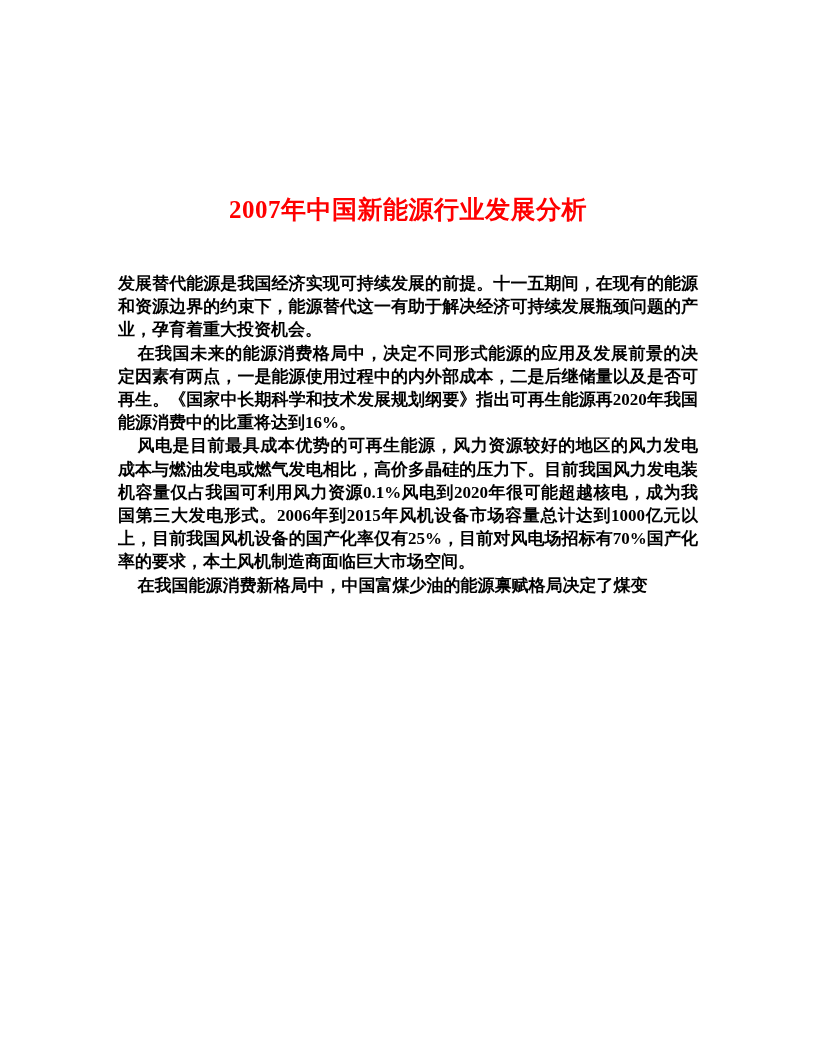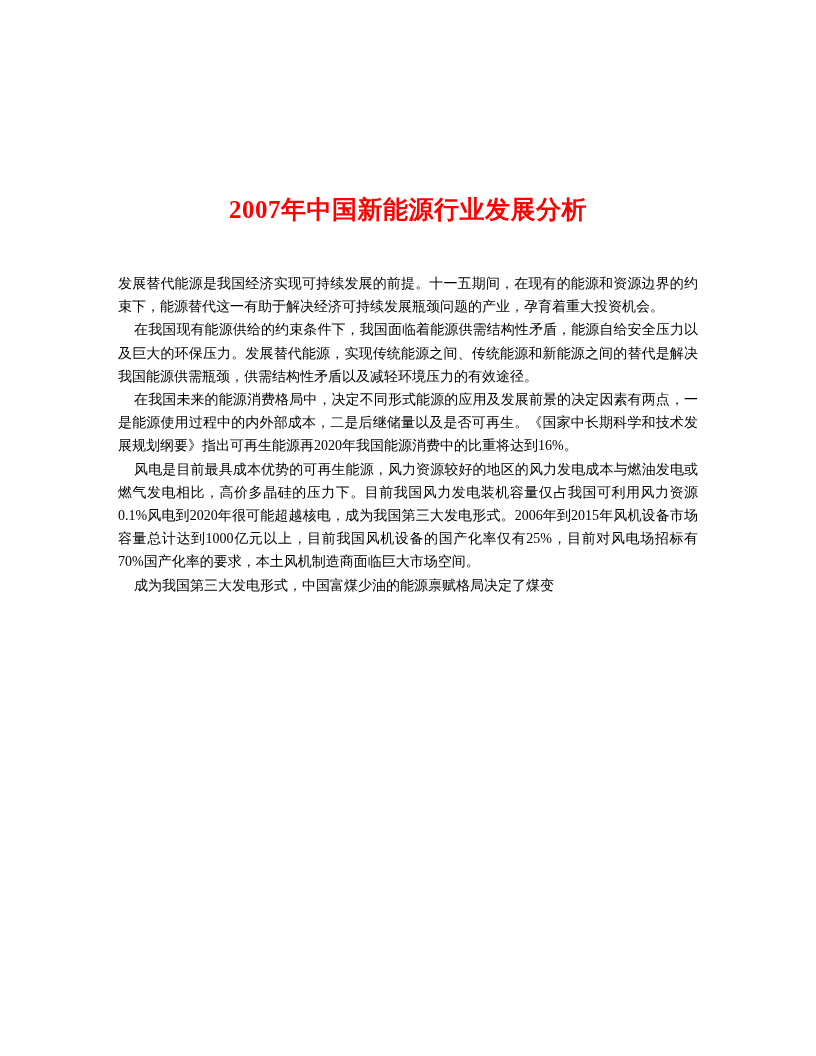--- a/index.html
+++ b/index.html
@@ -35,41 +35,41 @@
       line-height: 40px;
       color: #ff0000;
       letter-spacing: 0.5px;
     }
     .body-text {
       position: absolute;
       top: 272px;
       left: 118px;
       width: 580px;
       font-family: "Liberation Serif", "DejaVu Serif", serif;
-      font-size: 14px;
+      font-size: 17px;
       line-height: 23.2px;
       color: #000000;
       text-align: justify;
       text-justify: inter-character;
+      font-weight: bold;
     }
     .para {
       margin: 0;
       padding: 0;
       text-indent: 0;
     }
     .para.indent {
       text-indent: 1.15em;
     }
   </style>
 </head>
 <body>
 
 <div class="page">
   <div class="title">2007年中国新能源行业发展分析</div>
 
   <div class="body-text">
     <p class="para">发展替代能源是我国经济实现可持续发展的前提。十一五期间，在现有的能源和资源边界的约束下，能源替代这一有助于解决经济可持续发展瓶颈问题的产业，孕育着重大投资机会。</p>
-    <p class="para indent">在我国现有能源供给的约束条件下，我国面临着能源供需结构性矛盾，能源自给安全压力以及巨大的环保压力。发展替代能源，实现传统能源之间、传统能源和新能源之间的替代是解决我国能源供需瓶颈，供需结构性矛盾以及减轻环境压力的有效途径。</p>
     <p class="para indent">在我国未来的能源消费格局中，决定不同形式能源的应用及发展前景的决定因素有两点，一是能源使用过程中的内外部成本，二是后继储量以及是否可再生。《国家中长期科学和技术发展规划纲要》指出可再生能源再2020年我国能源消费中的比重将达到16%。</p>
     <p class="para indent">风电是目前最具成本优势的可再生能源，风力资源较好的地区的风力发电成本与燃油发电或燃气发电相比，高价多晶硅的压力下。目前我国风力发电装机容量仅占我国可利用风力资源0.1%风电到2020年很可能超越核电，成为我国第三大发电形式。2006年到2015年风机设备市场容量总计达到1000亿元以上，目前我国风机设备的国产化率仅有25%，目前对风电场招标有70%国产化率的要求，本土风机制造商面临巨大市场空间。</p>
-    <p class="para indent">成为我国第三大发电形式，中国富煤少油的能源禀赋格局决定了煤变</p>
+    <p class="para indent">在我国能源消费新格局中，中国富煤少油的能源禀赋格局决定了煤变</p>
   </div>
 </div>
 
 </body></html>

